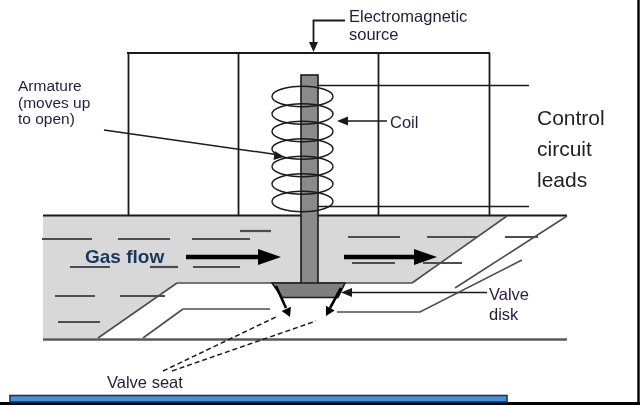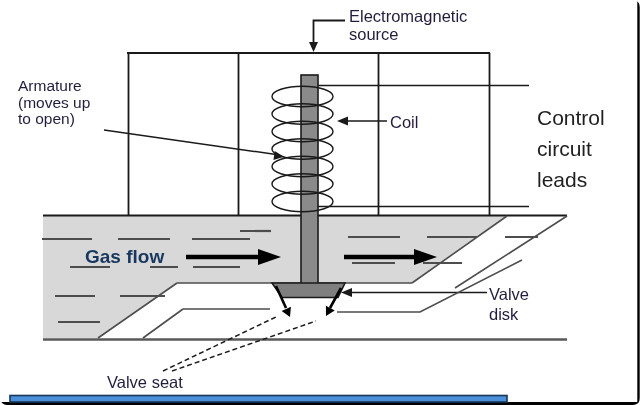--- a/index.html
+++ b/index.html
@@ -1,17 +1,17 @@
 <!DOCTYPE html>
 <html><head>
 <meta charset="utf-8">
 <style>
   html,body{margin:0;padding:0;background:#ffffff;}
   #stage{position:relative;width:640px;height:405px;background:#ffffff;overflow:hidden;
-         font-family:"Liberation Sans", sans-serif;border-radius:7px;}
+         font-family:"Liberation Sans", sans-serif;}
   svg{position:absolute;left:0;top:0;}
   text{font-family:"Liberation Sans", sans-serif;}
   .lbl{fill:#241c3d;font-size:15.5px;}
   .lbl-md{fill:#241c3d;font-size:16.5px;}
   .lbl-big{fill:#1f1f1f;font-size:21px;}
   .lbl-gas{fill:#17375e;font-size:19px;font-weight:bold;}
 </style>
 </head>
 <body>
 

